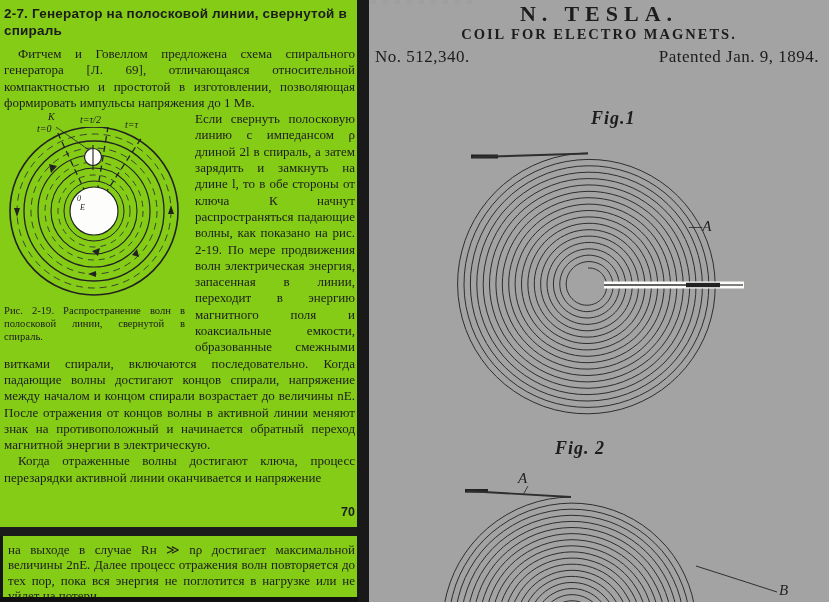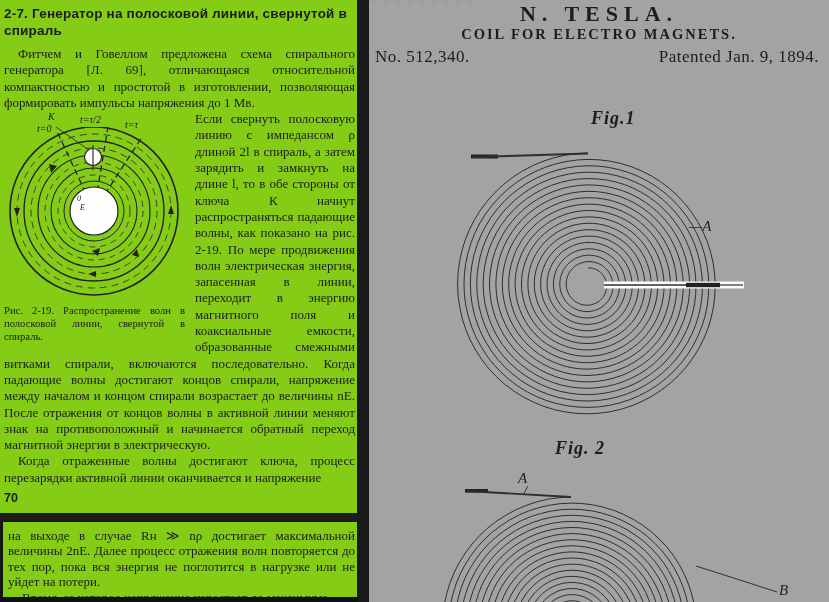--- a/index.html
+++ b/index.html
@@ -6,21 +6,21 @@
   .screen{position:relative;width:829px;height:602px;overflow:hidden;background:#fdfdfb;
           font-family:"Liberation Serif",serif;color:#1c1c1c;}
 
   
   .left-page{position:absolute;left:0;top:0;width:358px;height:602px;background:#84cc16;overflow:hidden;}
   .lp-inner{padding:4px 3px 0 4px;}
   .lp-heading{font:bold 13.5px/17px "Liberation Sans",sans-serif;letter-spacing:.2px;margin:1px 0 7px 0;}
   .lp-text{font:13px/16.3px "Liberation Serif",serif;text-align:justify;}
   .lp-text p{margin:0;}
   .ind{text-indent:14px;}
-  .pagenum{font:bold 12.5px "Liberation Sans",sans-serif;margin-top:5px;}
+  .pagenum{font:bold 12.5px "Liberation Sans",sans-serif;margin-top:19px;text-align:right;}
 
   
   .fig219{float:left;width:187px;margin:1px 4px 2px 0;position:relative;}
   .fig219-labels{position:relative;height:15px;font:italic 10px "Liberation Serif",serif;}
   .fig219-labels span{position:absolute;white-space:nowrap;}
   .l-k{left:44px;top:-1px;}
   .l-t0{left:22px;top:11px;margin-left:11px;}
   .l-thalf{left:76px;top:2px;}
   .l-ttau{left:121px;top:7px;}
   .fig219 svg{display:block;}

